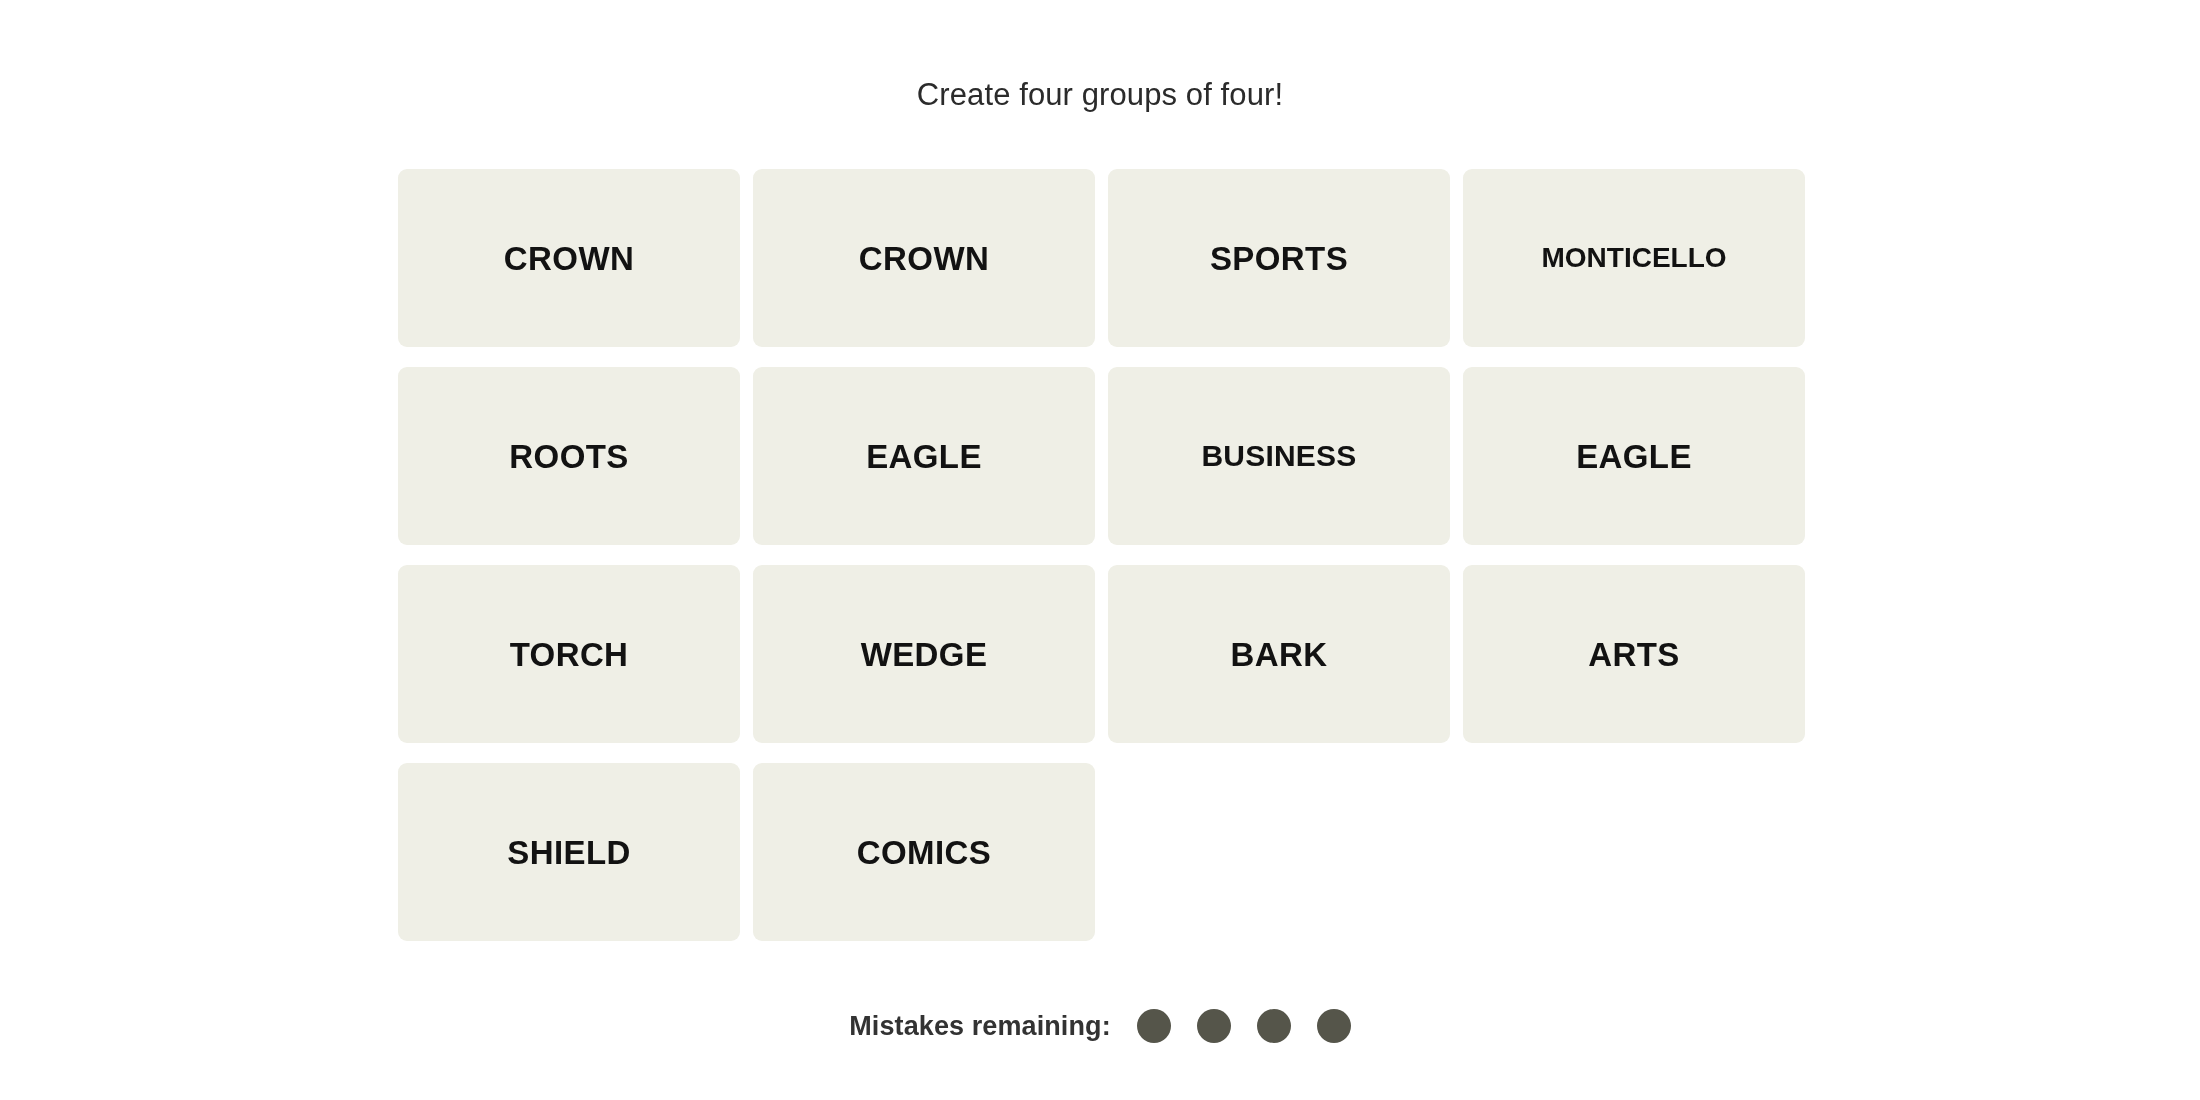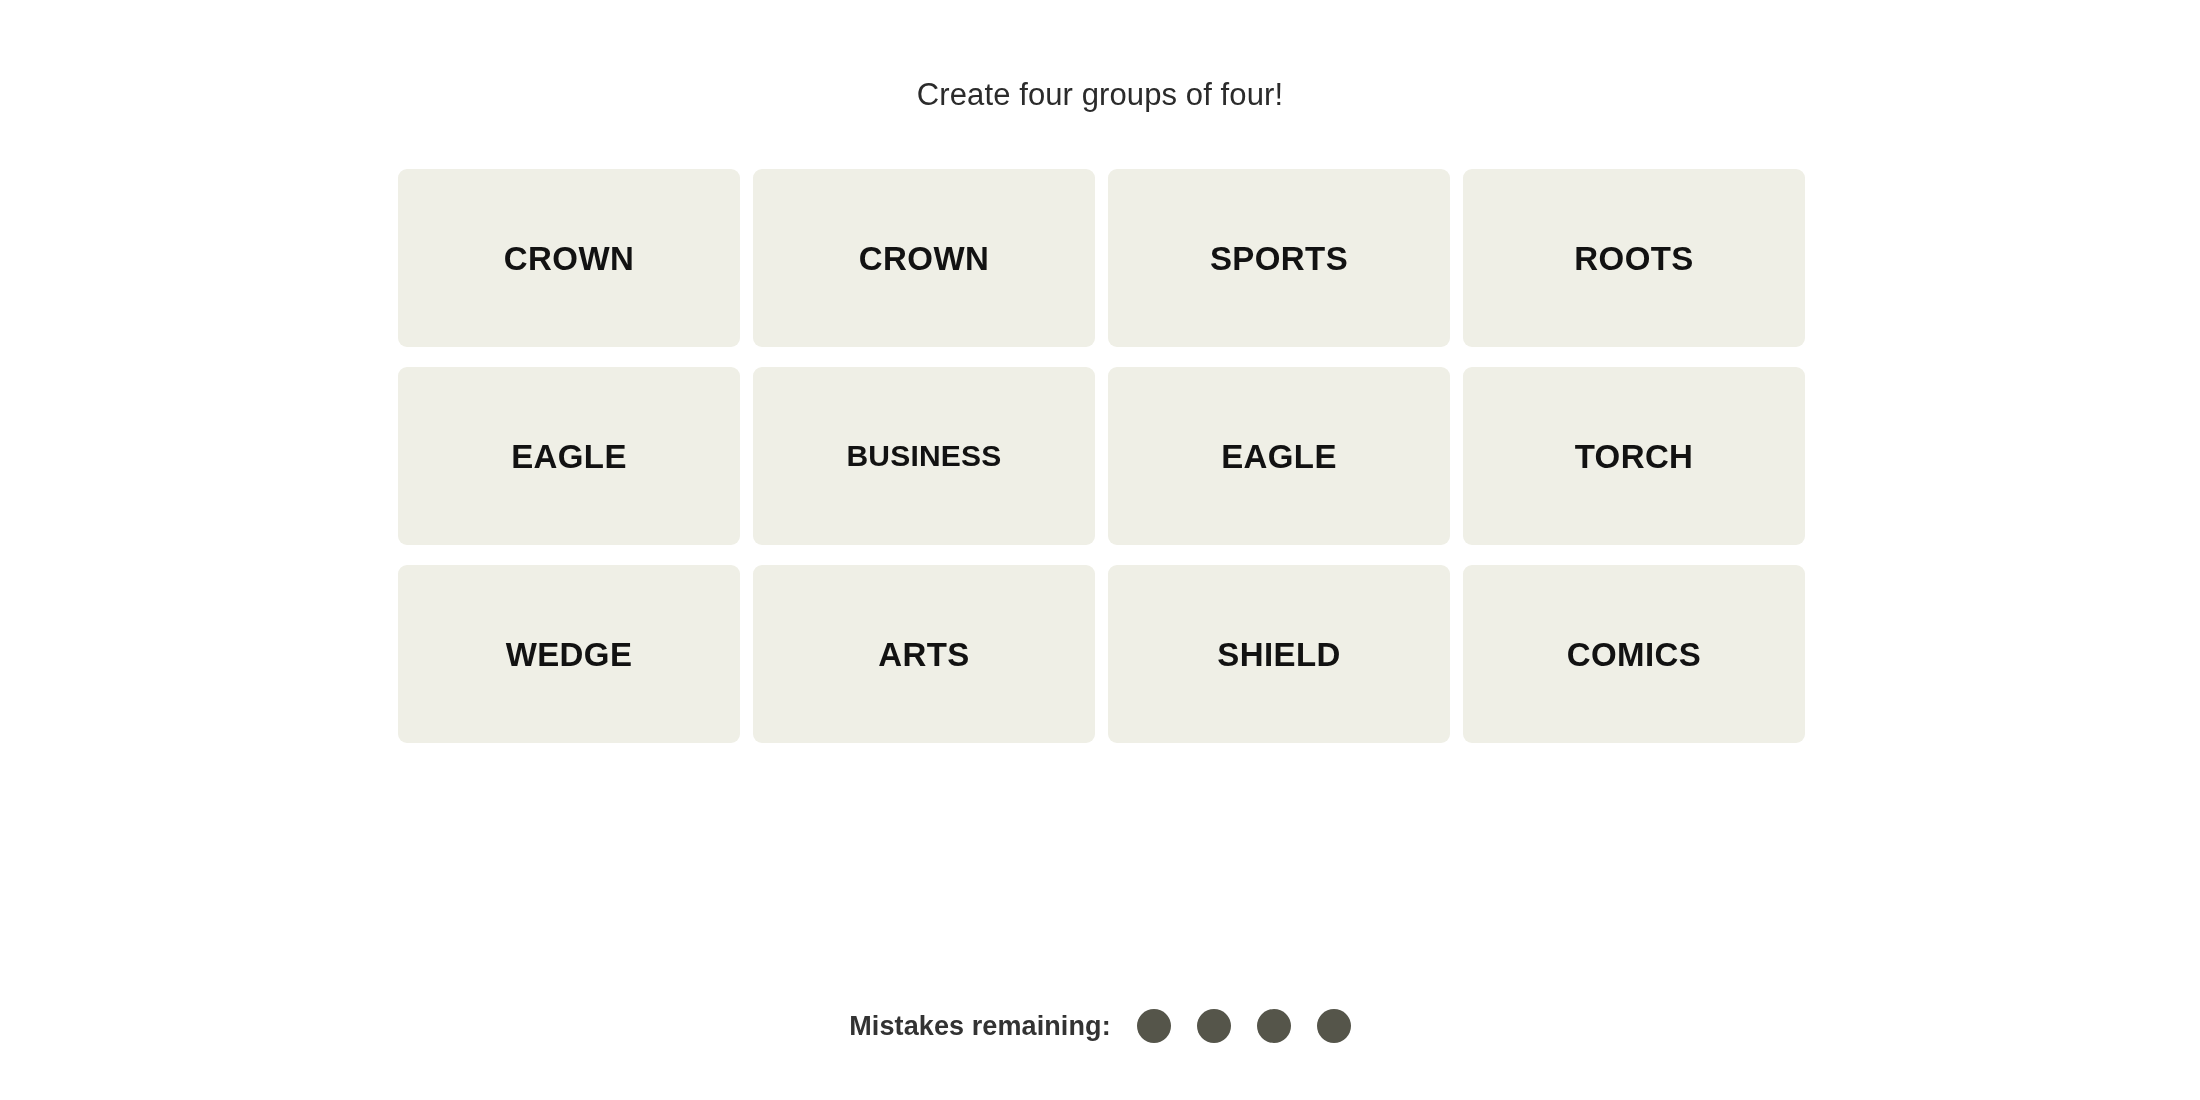--- a/index.html
+++ b/index.html
@@ -143,36 +143,42 @@
       <button class="tile" style="background: rgb(239, 239, 230);">
         <span class="tile-label" style="color: rgb(18, 18, 18);">CROWN</span>
       </button>
       <button class="tile" style="background: rgb(239, 239, 230);">
         <span class="tile-label" style="color: rgb(18, 18, 18);">CROWN</span>
       </button>
       <button class="tile" style="background: rgb(239, 239, 230);">
         <span class="tile-label" style="color: rgb(18, 18, 18);">SPORTS</span>
       </button>
       <button class="tile" style="background: rgb(239, 239, 230);">
+        <span class="tile-label len-xlong" style="color: rgb(18, 18, 18);">MONTICELLO</span>
+      </button>
+      <button class="tile" style="background: rgb(239, 239, 230);">
         <span class="tile-label" style="color: rgb(18, 18, 18);">ROOTS</span>
       </button>
       <button class="tile" style="background: rgb(239, 239, 230);">
         <span class="tile-label" style="color: rgb(18, 18, 18);">EAGLE</span>
       </button>
       <button class="tile" style="background: rgb(239, 239, 230);">
         <span class="tile-label len-long" style="color: rgb(18, 18, 18);">BUSINESS</span>
       </button>
       <button class="tile" style="background: rgb(239, 239, 230);">
         <span class="tile-label" style="color: rgb(18, 18, 18);">EAGLE</span>
       </button>
       <button class="tile" style="background: rgb(239, 239, 230);">
         <span class="tile-label" style="color: rgb(18, 18, 18);">TORCH</span>
       </button>
       <button class="tile" style="background: rgb(239, 239, 230);">
         <span class="tile-label" style="color: rgb(18, 18, 18);">WEDGE</span>
+      </button>
+      <button class="tile" style="background: rgb(239, 239, 230);">
+        <span class="tile-label" style="color: rgb(18, 18, 18);">BARK</span>
       </button>
       <button class="tile" style="background: rgb(239, 239, 230);">
         <span class="tile-label" style="color: rgb(18, 18, 18);">ARTS</span>
       </button>
       <button class="tile" style="background: rgb(239, 239, 230);">
         <span class="tile-label" style="color: rgb(18, 18, 18);">SHIELD</span>
       </button>
       <button class="tile" style="background: rgb(239, 239, 230);">
         <span class="tile-label" style="color: rgb(18, 18, 18);">COMICS</span>
       </button>

